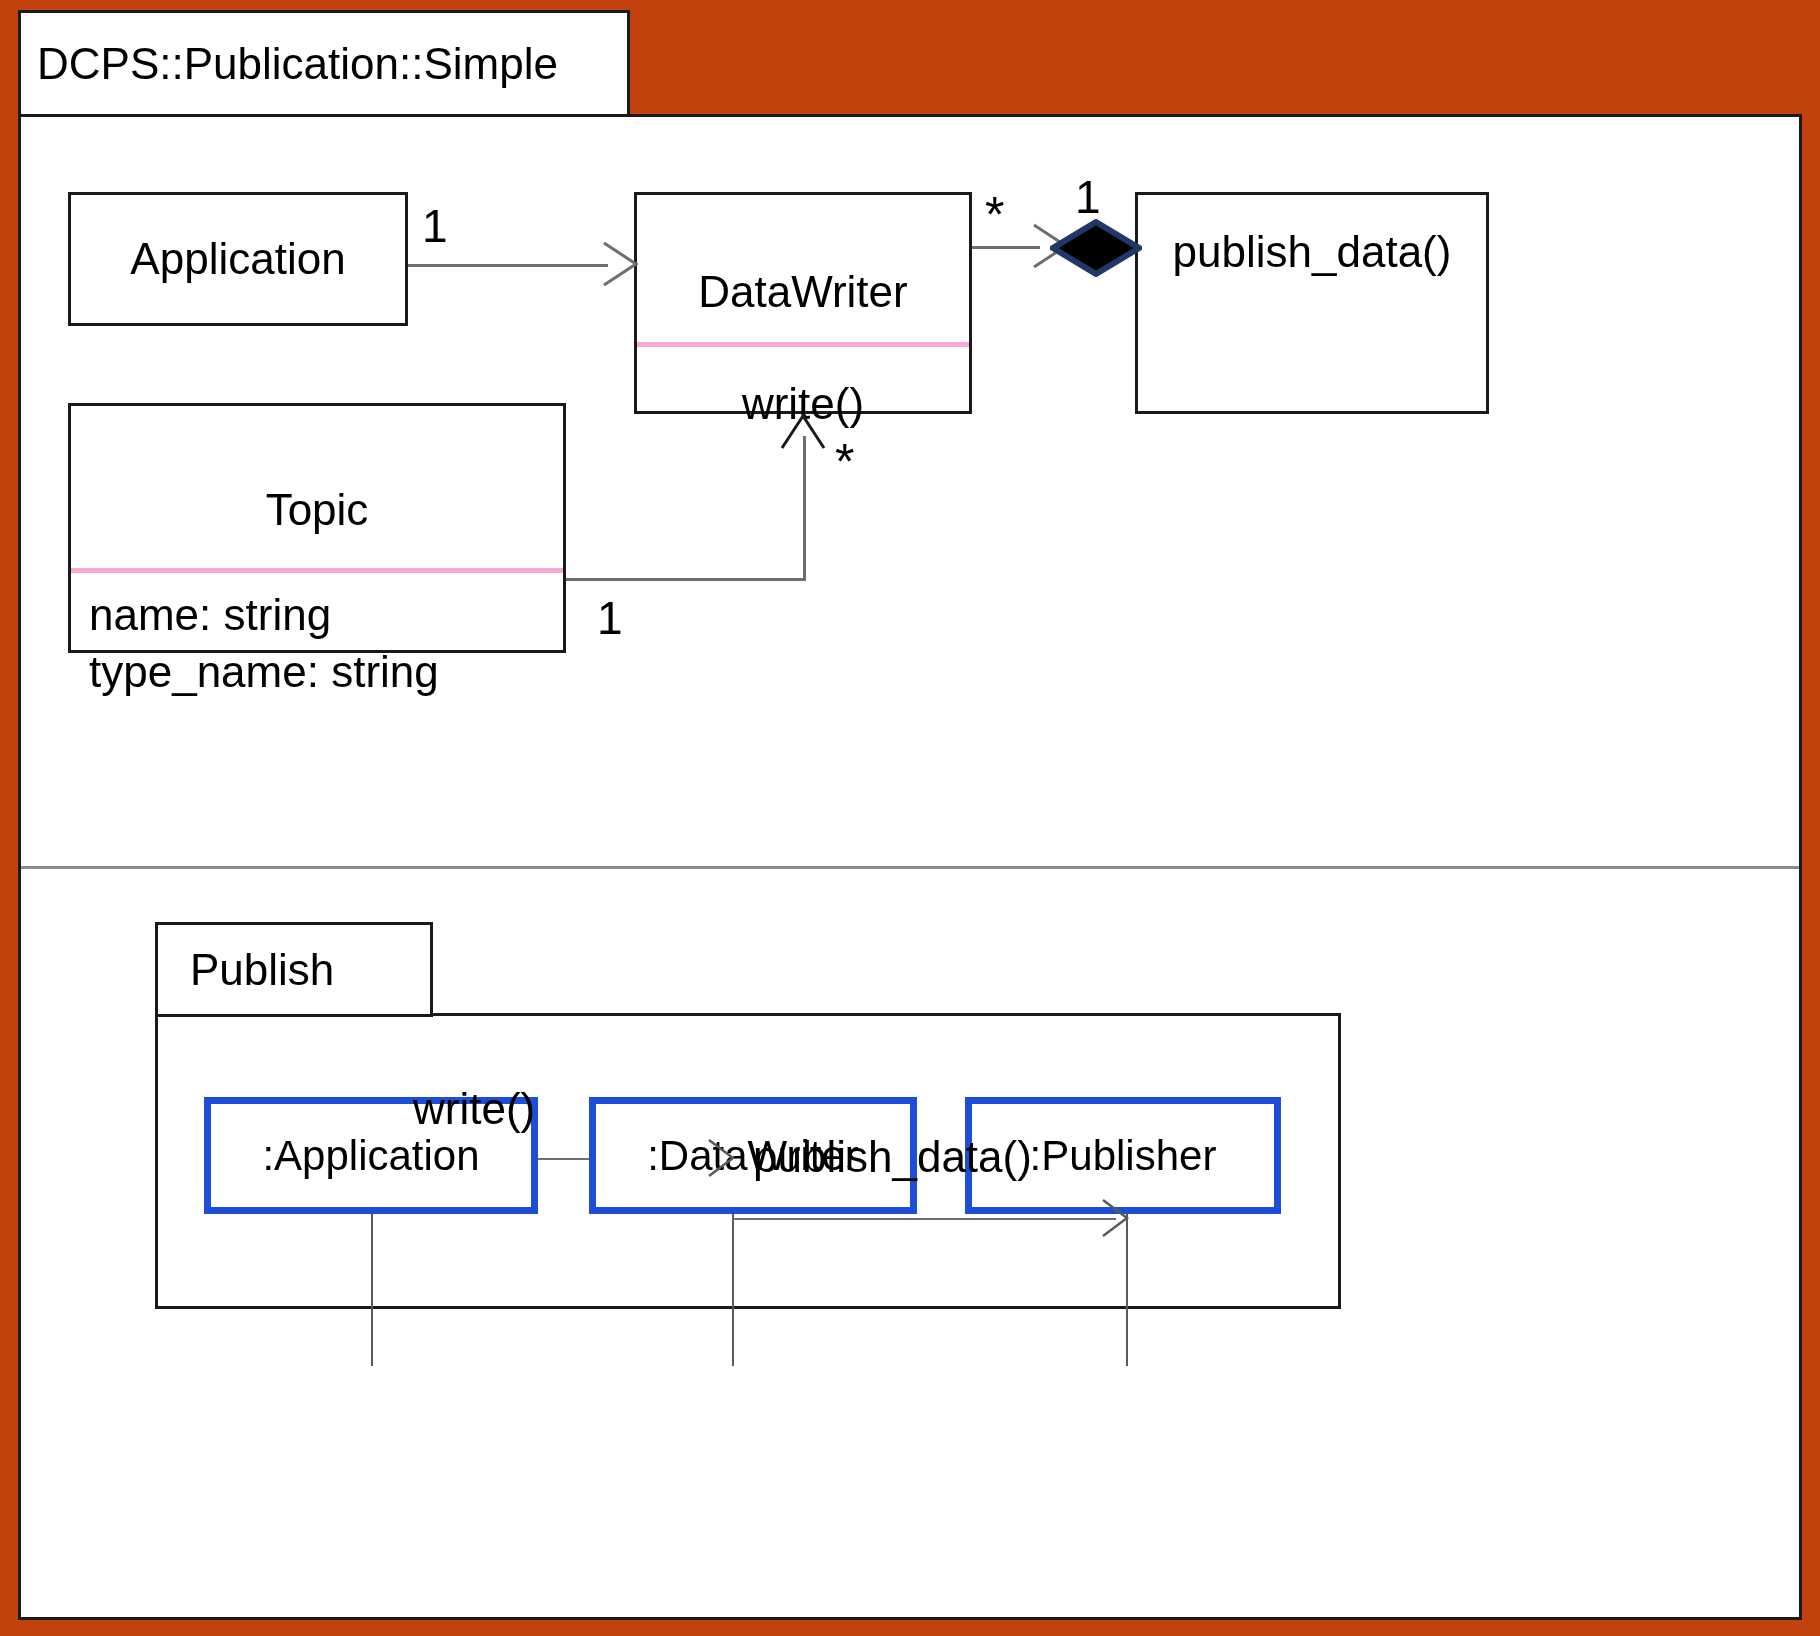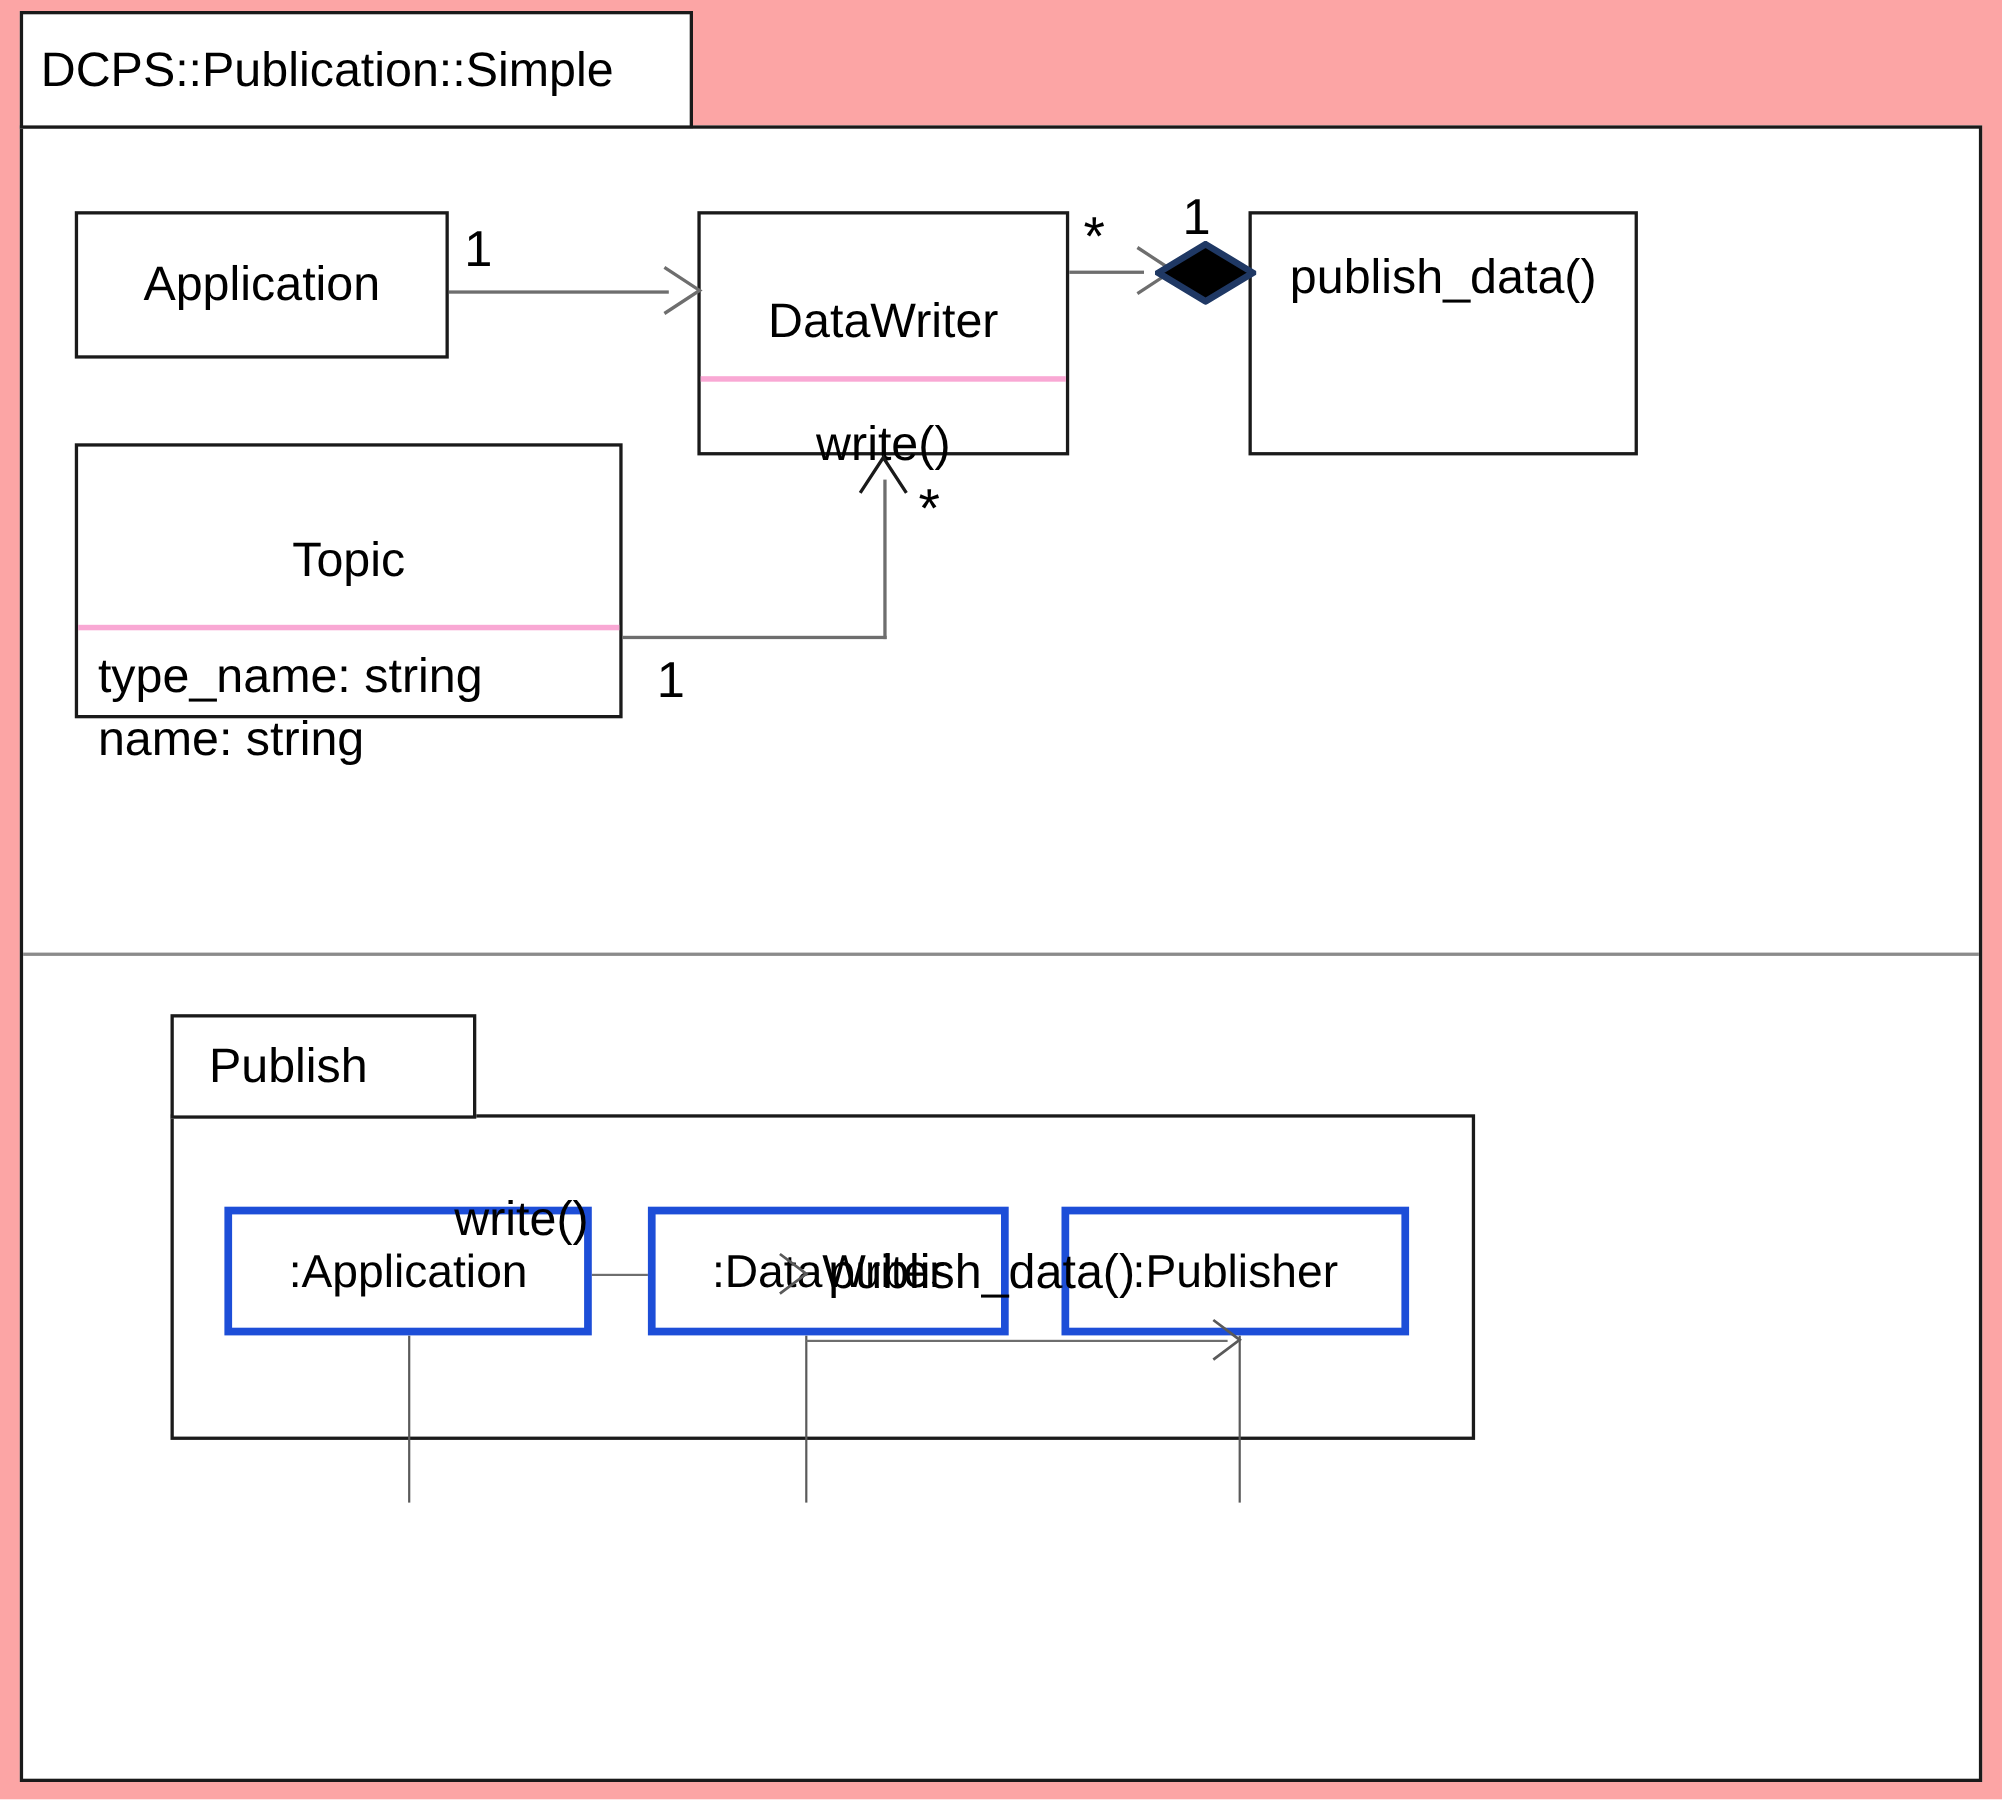--- a/index.html
+++ b/index.html
@@ -8,21 +8,21 @@
     background: #ffffff;
   }
   body {
     font-family: "Liberation Sans", sans-serif;
     color: #000000;
   }
   #canvas {
     position: relative;
     width: 1820px;
     height: 1636px;
-    background: #fca5a5;
+    background: #c2410c;
     overflow: hidden;
     text-decoration: underline;
   }
   .abs { position: absolute; }
 
   
   #package-tab {
     left: 18px; top: 10px;
     width: 612px; height: 107px;
     border: 3px solid #1a1a1a;
@@ -191,22 +191,22 @@
     <div class="cls-ops">write()</div>
   </div>
 
   <div class="abs cls" id="cls-publisher">
     <div class="cls-ops">publish_data()</div>
   </div>
 
   <div class="abs cls" id="cls-topic">
     <div class="cls-name with-sep">Topic</div>
     <div class="cls-attrs">
+      <div>name: string</div>
       <div>type_name: string</div>
-      <div>name: string</div>
     </div>
   </div>
 
   <div class="abs hline" style="left:408px; top:264px; width:200px;"></div>
   <div class="abs arrow-open-right" style="left:600px; top:240px; width:42px; height:50px; z-index:7;">
     <svg width="42" height="50" viewBox="0 0 42 50">
       <polyline points="4,3 36,24 4,45" fill="none" stroke="#6e6e6e" stroke-width="3"></polyline>
     </svg>
   </div>
   <div class="abs mult" style="left:422px; top:203px;">1</div>

